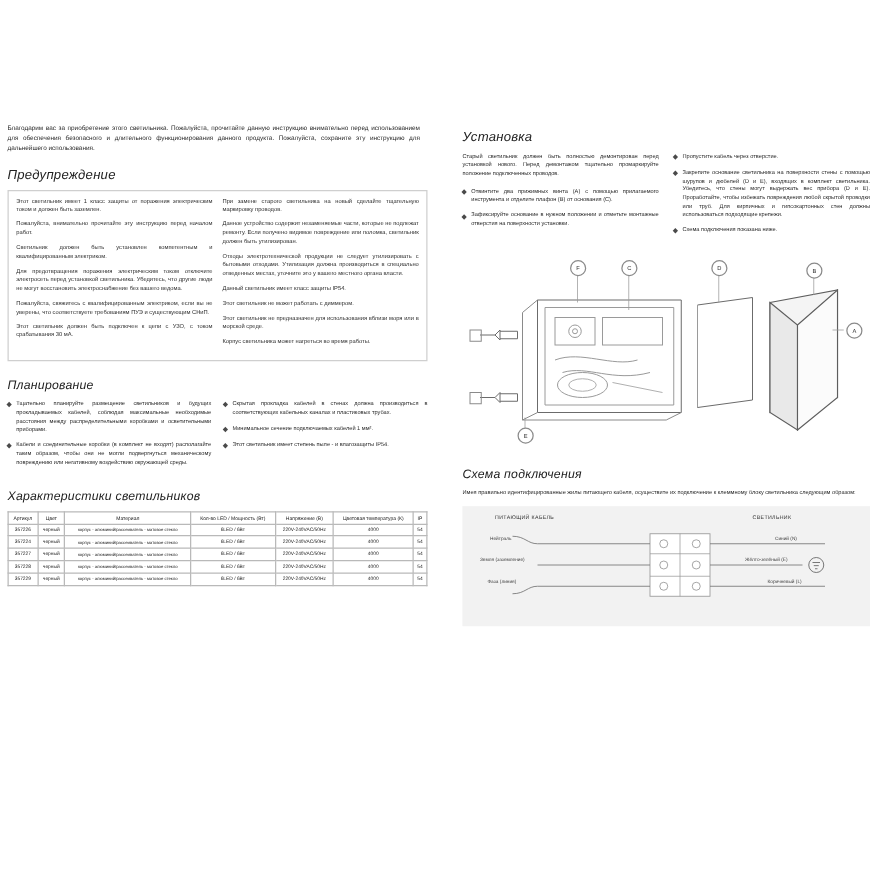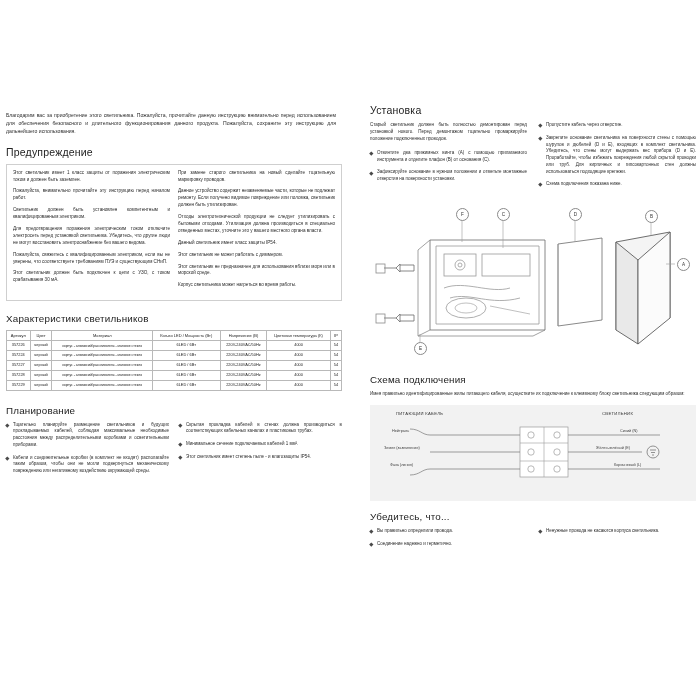--- a/index.html
+++ b/index.html
@@ -4,31 +4,32 @@
 <style>
   html,body{margin:0;padding:0;}
   body{
     width:700px;height:700px;
     background:#ffffff;
     font-family:"Liberation Sans", sans-serif;
     color:#1a1a1a;
     overflow:hidden;
   }
   .page{position:relative;width:700px;height:700px;}
-  .col-left{position:absolute;left:6px;top:112px;width:336px;}
+  .col-left{position:absolute;left:6px;top:100px;width:336px;}
   .col-right{position:absolute;left:370px;top:104px;width:326px;}
 
   .intro{
     font-size:5.1px;line-height:1.55;color:#2b2b2b;
     text-align:justify;
     width:330px;
   }
   h2.sec{
     font-size:10.5px;font-weight:normal;color:#222;margin:0 0 6px 0;
     letter-spacing:.2px;
+    font-style:italic;
   }
   h2.sec.small{font-size:9.8px;}
 
   
   .warn-wrap{margin-top:10px;}
   .warn-box{
     border:1px solid #cfcfcf;
     padding:5px 6px 6px 6px;
     display:flex;gap:8px;
     background:#fff;
@@ -122,97 +123,97 @@
           <p>Данное устройство содержит незаменяемые части, которые не подлежат ремонту. Если получено видимое повреждение или поломка, светильник должен быть утилизирован.</p>
           <p>Отходы электротехнической продукции не следует утилизировать с бытовыми отходами. Утилизация должна производиться в специально отведенных местах, уточните это у вашего местного органа власти.</p>
           <p>Данный светильник имеет класс защиты IP54.</p>
           <p>Этот светильник не может работать с диммером.</p>
           <p>Этот светильник не предназначен для использования вблизи моря или в морской среде.</p>
           <p>Корпус светильника может нагреться во время работы.</p>
         </div>
       </div>
     </div>
 
-    <div style="margin-top:12px;">
-      <h2 class="sec small">Характеристики светильников</h2>
-      <table class="tbl">
-        <thead>
-          <tr>
-            <th>Артикул</th>
-            <th>Цвет</th>
-            <th>Материал</th>
-            <th>Кол-во LED / Мощность (Вт)</th>
-            <th>Напряжение (В)</th>
-            <th>Цветовая температура (К)</th>
-            <th>IP</th>
-          </tr>
-        </thead>
-        <tbody>
-          <tr>
-            <td>357226</td>
-            <td>черный</td>
-            <td class="mat">корпус - алюминий/рассеиватель - матовое стекло</td>
-            <td>6LED / 6Вт</td>
-            <td>220V-240VAC/50Hz</td>
-            <td>4000</td>
-            <td>54</td>
-          </tr>
-          <tr>
-            <td>357224</td>
-            <td>черный</td>
-            <td class="mat">корпус - алюминий/рассеиватель - матовое стекло</td>
-            <td>6LED / 6Вт</td>
-            <td>220V-240VAC/50Hz</td>
-            <td>4000</td>
-            <td>54</td>
-          </tr>
-          <tr>
-            <td>357227</td>
-            <td>черный</td>
-            <td class="mat">корпус - алюминий/рассеиватель - матовое стекло</td>
-            <td>6LED / 6Вт</td>
-            <td>220V-240VAC/50Hz</td>
-            <td>4000</td>
-            <td>54</td>
-          </tr>
-          <tr>
-            <td>357228</td>
-            <td>черный</td>
-            <td class="mat">корпус - алюминий/рассеиватель - матовое стекло</td>
-            <td>6LED / 6Вт</td>
-            <td>220V-240VAC/50Hz</td>
-            <td>4000</td>
-            <td>54</td>
-          </tr>
-          <tr>
-            <td>357229</td>
-            <td>черный</td>
-            <td class="mat">корпус - алюминий/рассеиватель - матовое стекло</td>
-            <td>6LED / 6Вт</td>
-            <td>220V-240VAC/50Hz</td>
-            <td>4000</td>
-            <td>54</td>
-          </tr>
-        </tbody>
-      </table>
-    </div>
-
     <div style="margin-top:14px;">
       <h2 class="sec small">Планирование</h2>
       <div class="plan-cols">
         <div class="plan-col">
           <div class="bullet">Тщательно планируйте размещение светильников и будущих прокладываемых кабелей, соблюдая максимальные необходимые расстояния между распределительными коробками и осветительными приборами.</div>
           <div class="bullet">Кабели и соединительные коробки (в комплект не входят) располагайте таким образом, чтобы они не могли подвергнуться механическому повреждению или негативному воздействию окружающей среды.</div>
         </div>
         <div class="plan-col">
           <div class="bullet">Скрытая прокладка кабелей в стенах должна производиться в соответствующих кабельных каналах и пластиковых трубах.</div>
           <div class="bullet">Минимальное сечение подключаемых кабелей 1 мм².</div>
           <div class="bullet">Этот светильник имеет степень пыле - и влагозащиты IP54.</div>
         </div>
       </div>
+    </div>
+
+    <div style="margin-top:12px;">
+      <h2 class="sec small">Характеристики светильников</h2>
+      <table class="tbl">
+        <thead>
+          <tr>
+            <th>Артикул</th>
+            <th>Цвет</th>
+            <th>Материал</th>
+            <th>Кол-во LED / Мощность (Вт)</th>
+            <th>Напряжение (В)</th>
+            <th>Цветовая температура (К)</th>
+            <th>IP</th>
+          </tr>
+        </thead>
+        <tbody>
+          <tr>
+            <td>357226</td>
+            <td>черный</td>
+            <td class="mat">корпус - алюминий/рассеиватель - матовое стекло</td>
+            <td>6LED / 6Вт</td>
+            <td>220V-240VAC/50Hz</td>
+            <td>4000</td>
+            <td>54</td>
+          </tr>
+          <tr>
+            <td>357224</td>
+            <td>черный</td>
+            <td class="mat">корпус - алюминий/рассеиватель - матовое стекло</td>
+            <td>6LED / 6Вт</td>
+            <td>220V-240VAC/50Hz</td>
+            <td>4000</td>
+            <td>54</td>
+          </tr>
+          <tr>
+            <td>357227</td>
+            <td>черный</td>
+            <td class="mat">корпус - алюминий/рассеиватель - матовое стекло</td>
+            <td>6LED / 6Вт</td>
+            <td>220V-240VAC/50Hz</td>
+            <td>4000</td>
+            <td>54</td>
+          </tr>
+          <tr>
+            <td>357228</td>
+            <td>черный</td>
+            <td class="mat">корпус - алюминий/рассеиватель - матовое стекло</td>
+            <td>6LED / 6Вт</td>
+            <td>220V-240VAC/50Hz</td>
+            <td>4000</td>
+            <td>54</td>
+          </tr>
+          <tr>
+            <td>357229</td>
+            <td>черный</td>
+            <td class="mat">корпус - алюминий/рассеиватель - матовое стекло</td>
+            <td>6LED / 6Вт</td>
+            <td>220V-240VAC/50Hz</td>
+            <td>4000</td>
+            <td>54</td>
+          </tr>
+        </tbody>
+      </table>
     </div>
   </div>
 
   <div class="col-right">
     <h2 class="sec">Установка</h2>
 
     <div class="inst-cols">
       <div class="inst-col">
         <p class="inst-p">Старый светильник должен быть полностью демонтирован перед установкой нового. Перед демонтажом тщательно промаркируйте положение подключенных проводов.</p>
         <div class="bullet">Отвинтите два прижимных винта (A) с помощью прилагаемого инструмента и отделите плафон (B) от основания (C).</div>
@@ -328,27 +329,15 @@
         <div class="wire-title" style="left:232px;top:6px;">СВЕТИЛЬНИК</div>
         <div class="wire-label" style="left:22px;top:24px;">Нейтраль</div>
         <div class="wire-label" style="left:14px;top:41px;">Земля (заземление)</div>
         <div class="wire-label" style="left:20px;top:58px;">Фаза (линия)</div>
         <div class="wire-label" style="left:250px;top:24px;">Синий (N)</div>
         <div class="wire-label" style="left:226px;top:41px;">Жёлто-зелёный (E)</div>
         <div class="wire-label" style="left:244px;top:58px;">Коричневый (L)</div>
       </div>
     </div>
 
-    <div style="margin-top:10px;">
-      <h2 class="sec small">Убедитесь, что...</h2>
-      <div class="ensure-list">
-        <div class="ensure-col">
-          <div class="bullet">Вы правильно определили провода.</div>
-          <div class="bullet">Соединение надежно и герметично.</div>
-        </div>
-        <div class="ensure-col">
-          <div class="bullet">Ненужные провода не касаются корпуса светильника.</div>
-        </div>
-      </div>
-    </div>
   </div>
 
 </div>
 
 </body></html>

